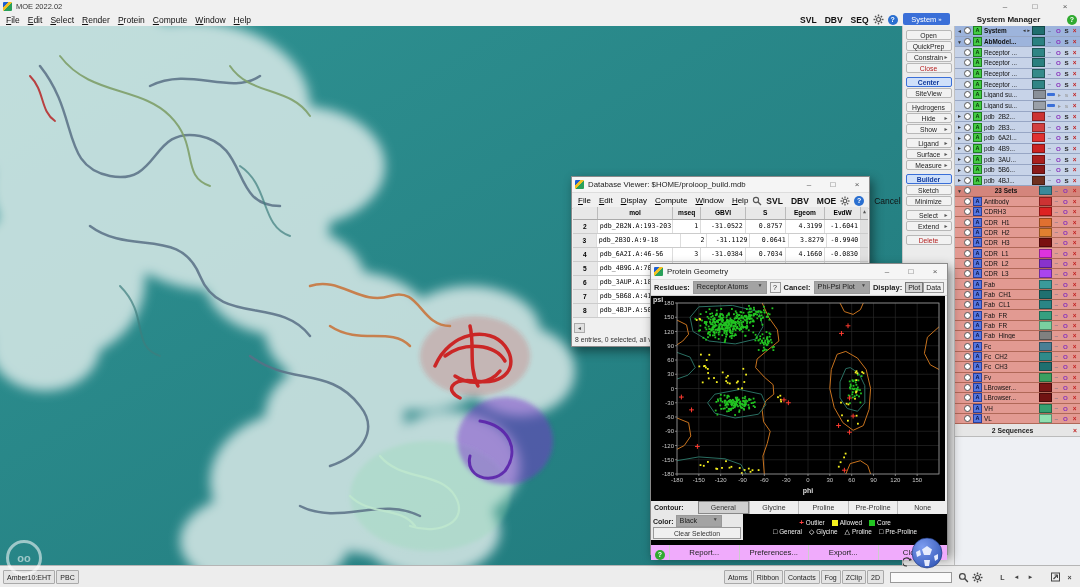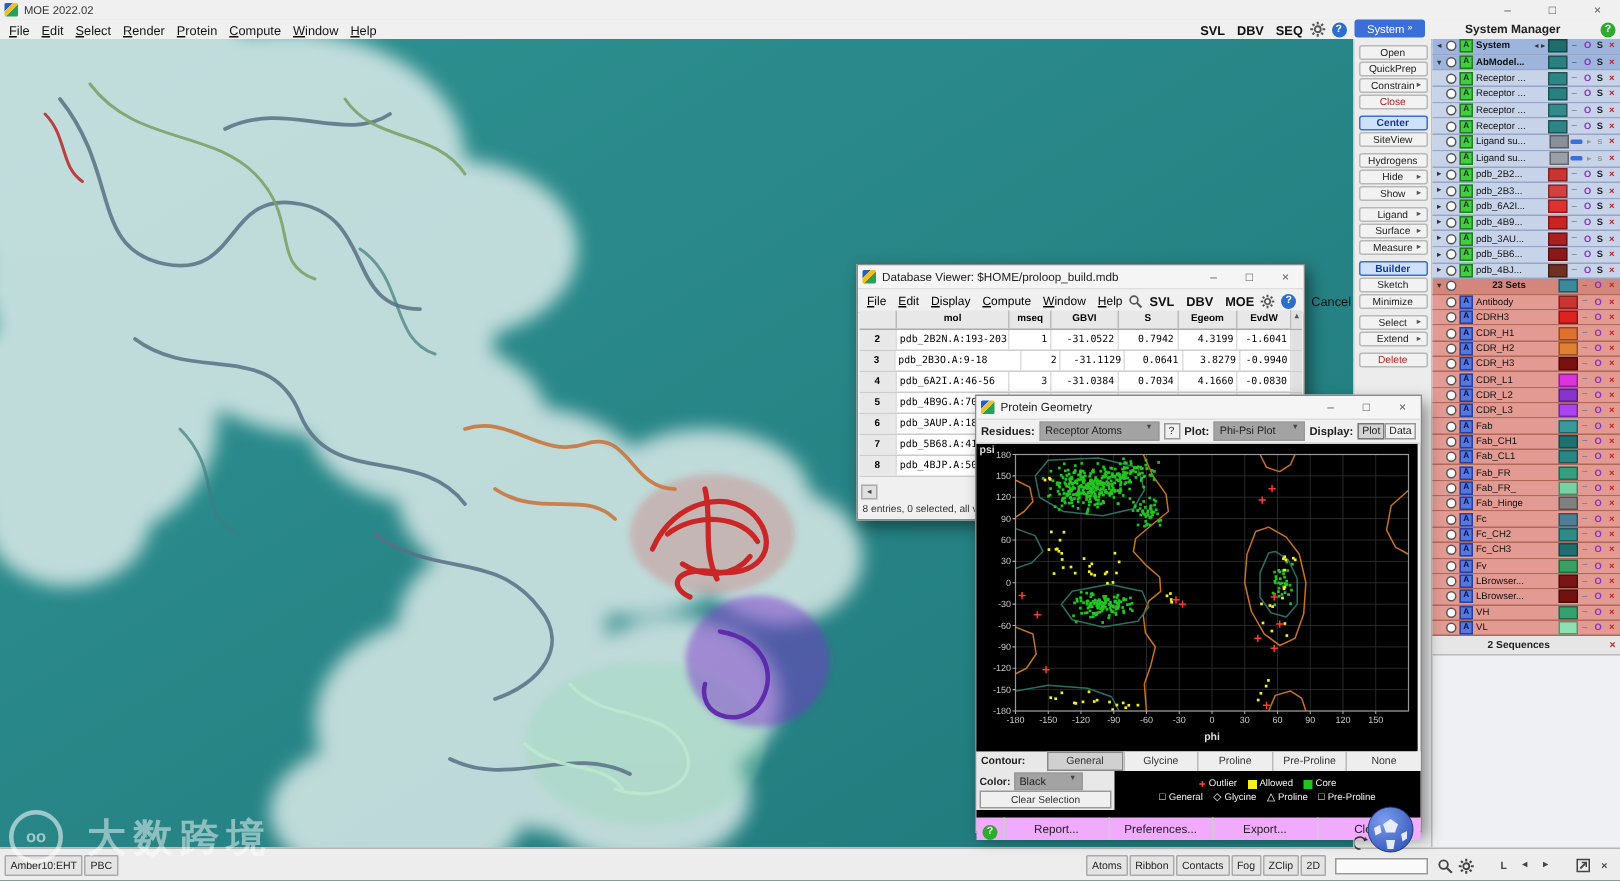--- a/index.html
+++ b/index.html
@@ -121,21 +121,21 @@
        border-top:1px solid #b5b5b5;display:flex;align-items:center;font-size:7px;color:#222;}
   .st-btn{height:12px;background:#e4e4e4;border:1px solid #aaa;border-radius:1px;display:flex;
        align-items:center;padding:0 3px;margin-right:1px;}
   .st-left{display:flex;margin-left:3px;}
   .st-right{display:flex;align-items:center;margin-left:auto;margin-right:4px;gap:1px;}
   .st-trough{width:60px;height:9px;background:#fafafa;border:1px solid #999;margin:0 4px;}
   .st-ic{width:13px;text-align:center;color:#444;}
   .st-gap{width:10px;}
   
   #globe{position:absolute;left:903px;top:536px;width:42px;height:36px;z-index:40;}
-  #watermark{position:absolute;left:6px;top:540px;display:flex;align-items:flex-end;gap:16px;z-index:30;
+  #watermark{position:absolute;left:6px;top:540px;display:flex;align-items:flex-start;gap:0;z-index:30;
        pointer-events:none;}
   #wm-ring{width:30px;height:30px;border:3px solid rgba(255,255,255,.55);border-radius:50%;
        color:rgba(255,255,255,.55);font-size:11px;font-weight:bold;display:flex;align-items:center;justify-content:center;}
   #wm-text{font-size:26px;font-weight:bold;color:rgba(255,255,255,.48);letter-spacing:5px;}
   svg text{font-family:"Liberation Sans",sans-serif;}
 </style>
 </head>
 <body>
 
 <div id="app">
@@ -764,21 +764,21 @@
           <span class="c" style="width: 40px;">S</span>
           <span class="c" style="width: 40px;">Egeom</span>
           <span class="c" style="width: 36px;">EvdW</span>
           <span class="vscroll">▲</span>
         </div>
         <div class="t-row">
           <span class="c num" style="width: 25px;">2</span>
           <span class="c" style="width: 76px;">pdb_2B2N.A:193-203</span>
           <span class="c r" style="width: 28px;">1</span>
           <span class="c r" style="width: 45px;">-31.0522</span>
-          <span class="c r" style="width: 40px;">0.7942</span>
+          <span class="c r" style="width: 40px;">0.8757</span>
           <span class="c r" style="width: 40px;">4.3199</span>
           <span class="c r" style="width: 36px;">-1.6041</span>
           <span class="vscroll"></span>
         </div>
         <div class="t-row">
           <span class="c num" style="width: 25px;">3</span>
           <span class="c" style="width: 88px;">pdb_2B3O.A:9-18</span>
           <span class="c r" style="width: 28px;">2</span>
           <span class="c r" style="width: 45px;">-31.1129</span>
           <span class="c r" style="width: 40px;">0.0641</span>
@@ -851,21 +851,21 @@
         <span>×</span>
       </span>
     </div>
     <div class="pg-controls">
       <span class="pg-lbl">Residues:</span>
       <span class="dropdown" style="width:95px;">
         <span>Receptor Atoms</span>
           <span class="dd">▼</span>
       </span>
       <span class="mini-btn">?</span>
-      <span class="pg-lbl">Plot:</span>
+      <span class="pg-lbl">Cancel:</span>
       <span class="dropdown" style="width:70px;">
         <span>Phi-Psi Plot</span>
           <span class="dd">▼</span>
       </span>
       <span class="pg-lbl" style="margin-left:auto;">Display:</span>
       <span id="display-toggle" style="display:flex;">
           <span class="mini-btn active pressed">Plot</span>
           <span class="mini-btn ">Data</span>
         </span>
     </div>
@@ -1779,16 +1779,15 @@
       <polygon points="13,16 17,14 18,19 14,21"></polygon>
       <polygon points="31,20 35,18 35,23 32,25"></polygon>
       <polygon points="21,24 27,24 26,30 22,30"></polygon>
     </g>
     <path d="M4,30 a4,4 0 1 1 3,-6" fill="none" stroke="#333" stroke-width="1.1"></path>
     <path d="M7,22 l2,2 l-3,1 z" fill="#333"></path>
   </svg>
 
   <div id="watermark">
     <span id="wm-ring">oo</span>
-    <span id="wm-text">大数跨境</span>
   </div>
 
 </div>
 
 </body></html>

